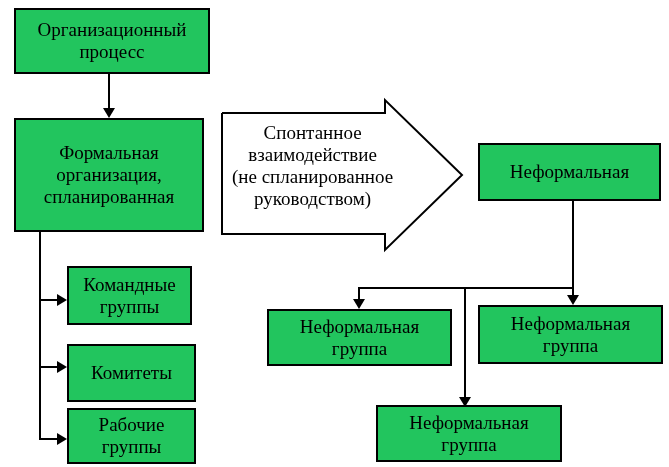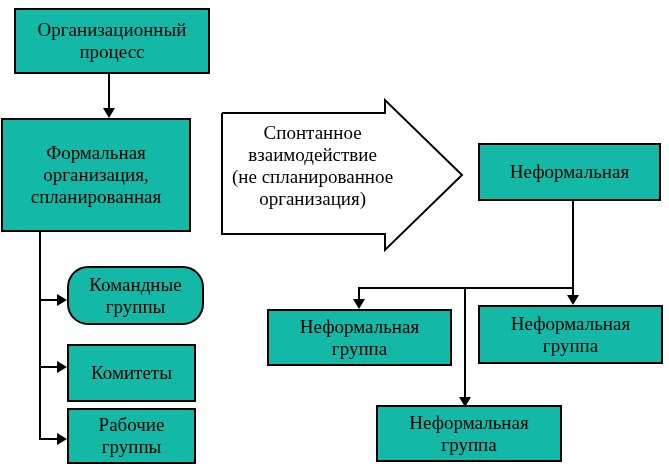--- a/index.html
+++ b/index.html
@@ -1,18 +1,18 @@
 <!DOCTYPE html>
 <html><head>
 <meta charset="utf-8">
 <style>
   html, body { margin: 0; padding: 0; background: #ffffff; }
   body { width: 669px; height: 467px; position: relative; overflow: hidden;
          font-family: "Liberation Serif", "DejaVu Serif", serif; color: #000; }
-  .box { position: absolute; border: 2px solid #000; background: #14b8a6; box-sizing: border-box;
+  .box { position: absolute; border: 2px solid #000; background: #22c55e; box-sizing: border-box;
          display: flex; flex-direction: column; align-items: center; justify-content: center;
          text-align: center; font-size: 19px; line-height: 22px; }
   .box span { display: block; }
   .line { position: absolute; background: #000; }
   .arrow-down { position: absolute; width: 0; height: 0; border-left: 6px solid transparent;
                 border-right: 6px solid transparent; border-top: 10px solid #000; }
   .arrow-right { position: absolute; width: 0; height: 0; border-top: 6px solid transparent;
                  border-bottom: 6px solid transparent; border-left: 10px solid #000; }
   svg.shape { position: absolute; left: 0; top: 0; }
   .pent-text { position: absolute; left: 232px; top: 122px; font-size: 19px; line-height: 22px; text-align: center; }
@@ -25,46 +25,46 @@
   <polyline points="222,113 385,113 385,100 462,175 385,250 385,234 222,234 222,113" fill="#fff" stroke="#000" stroke-width="2"></polyline>
 </svg>
 
 <div class="box" style="left:14px;top:8px;width:196px;height:66px;">
   <span>Организационный</span>
   <span>процесс</span>
 </div>
 <div class="line" style="left:108px;top:74px;width:2px;height:36px;"></div>
 <div class="arrow-down" style="left:103px;top:108px;"></div>
 
-<div class="box" style="left:1px;top:118px;width:190px;height:114px;">
+<div class="box" style="left:14px;top:118px;width:190px;height:114px;">
   <span>Формальная</span>
   <span>организация,</span>
   <span>спланированная</span>
 </div>
 
 <div class="pent-text">
   <span>Спонтанное</span>
   <span>взаимодействие</span>
   <span>(не спланированное</span>
-  <span>организация)</span>
+  <span>руководством)</span>
 </div>
 
 <div class="box" style="left:478px;top:143px;width:183px;height:58px;">
   <span>Неформальная</span>
 </div>
 
 <div class="line" style="left:39px;top:232px;width:2px;height:207px;"></div>
 <div class="line" style="left:39px;top:299px;width:20px;height:2px;"></div>
 <div class="arrow-right" style="left:57px;top:294px;"></div>
 <div class="line" style="left:39px;top:366px;width:20px;height:2px;"></div>
 <div class="arrow-right" style="left:57px;top:361px;"></div>
 <div class="line" style="left:39px;top:438px;width:20px;height:2px;"></div>
 <div class="arrow-right" style="left:57px;top:433px;"></div>
 
-<div class="box" style="left:67px;top:266px;width:137px;height:59px;border-radius:21px;">
+<div class="box" style="left:67px;top:266px;width:125px;height:59px;">
   <span>Командные</span>
   <span>группы</span>
 </div>
 <div class="box" style="left:67px;top:344px;width:129px;height:58px;">
   <span>Комитеты</span>
 </div>
 <div class="box" style="left:67px;top:408px;width:129px;height:56px;">
   <span>Рабочие</span>
   <span>группы</span>
 </div>

